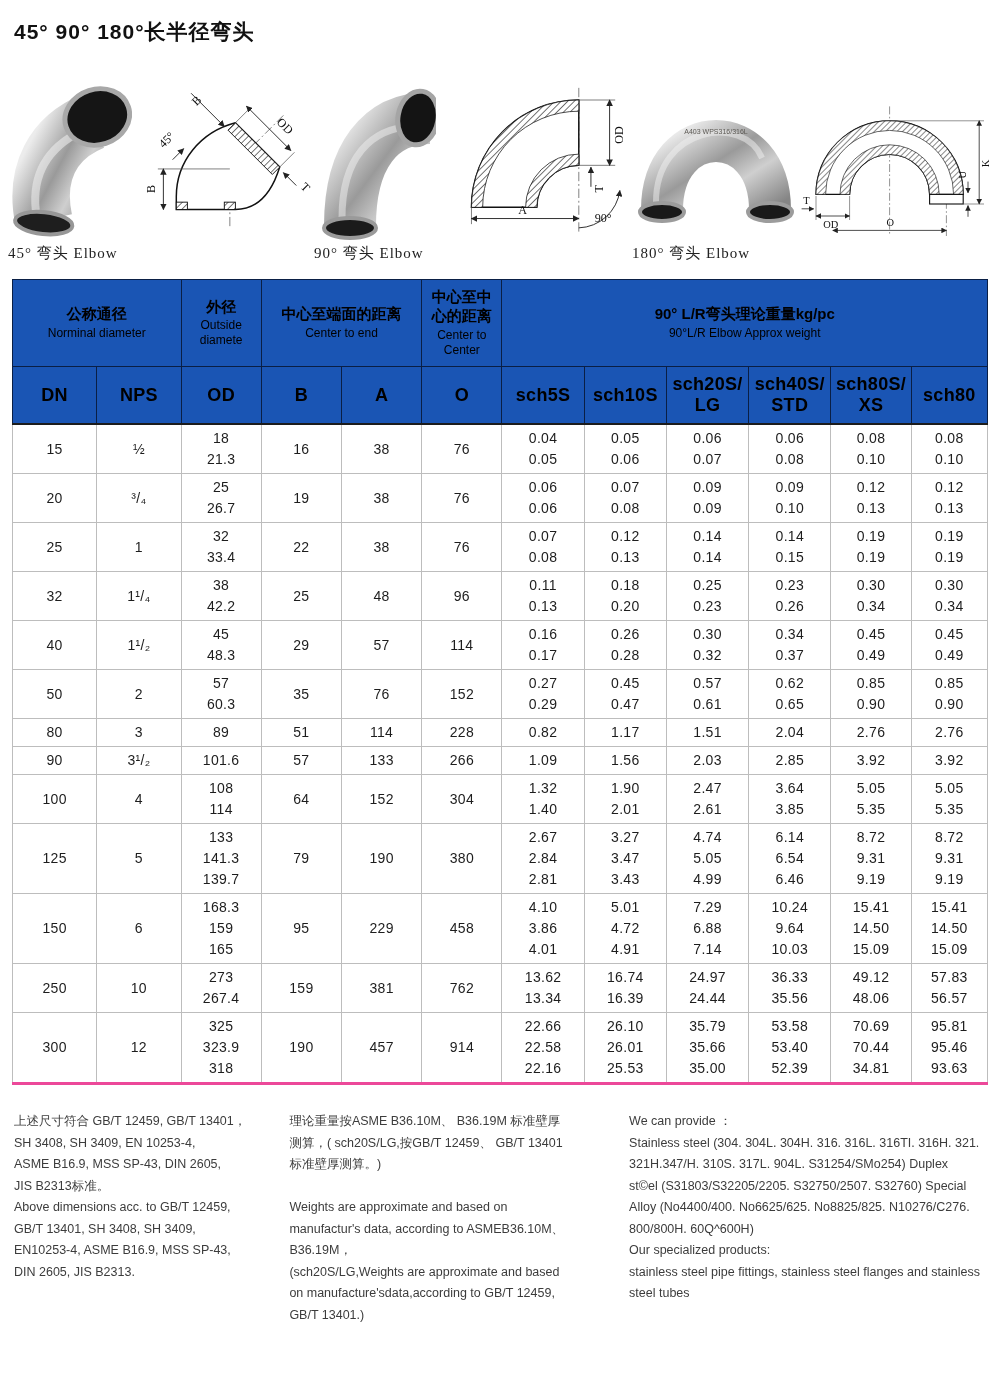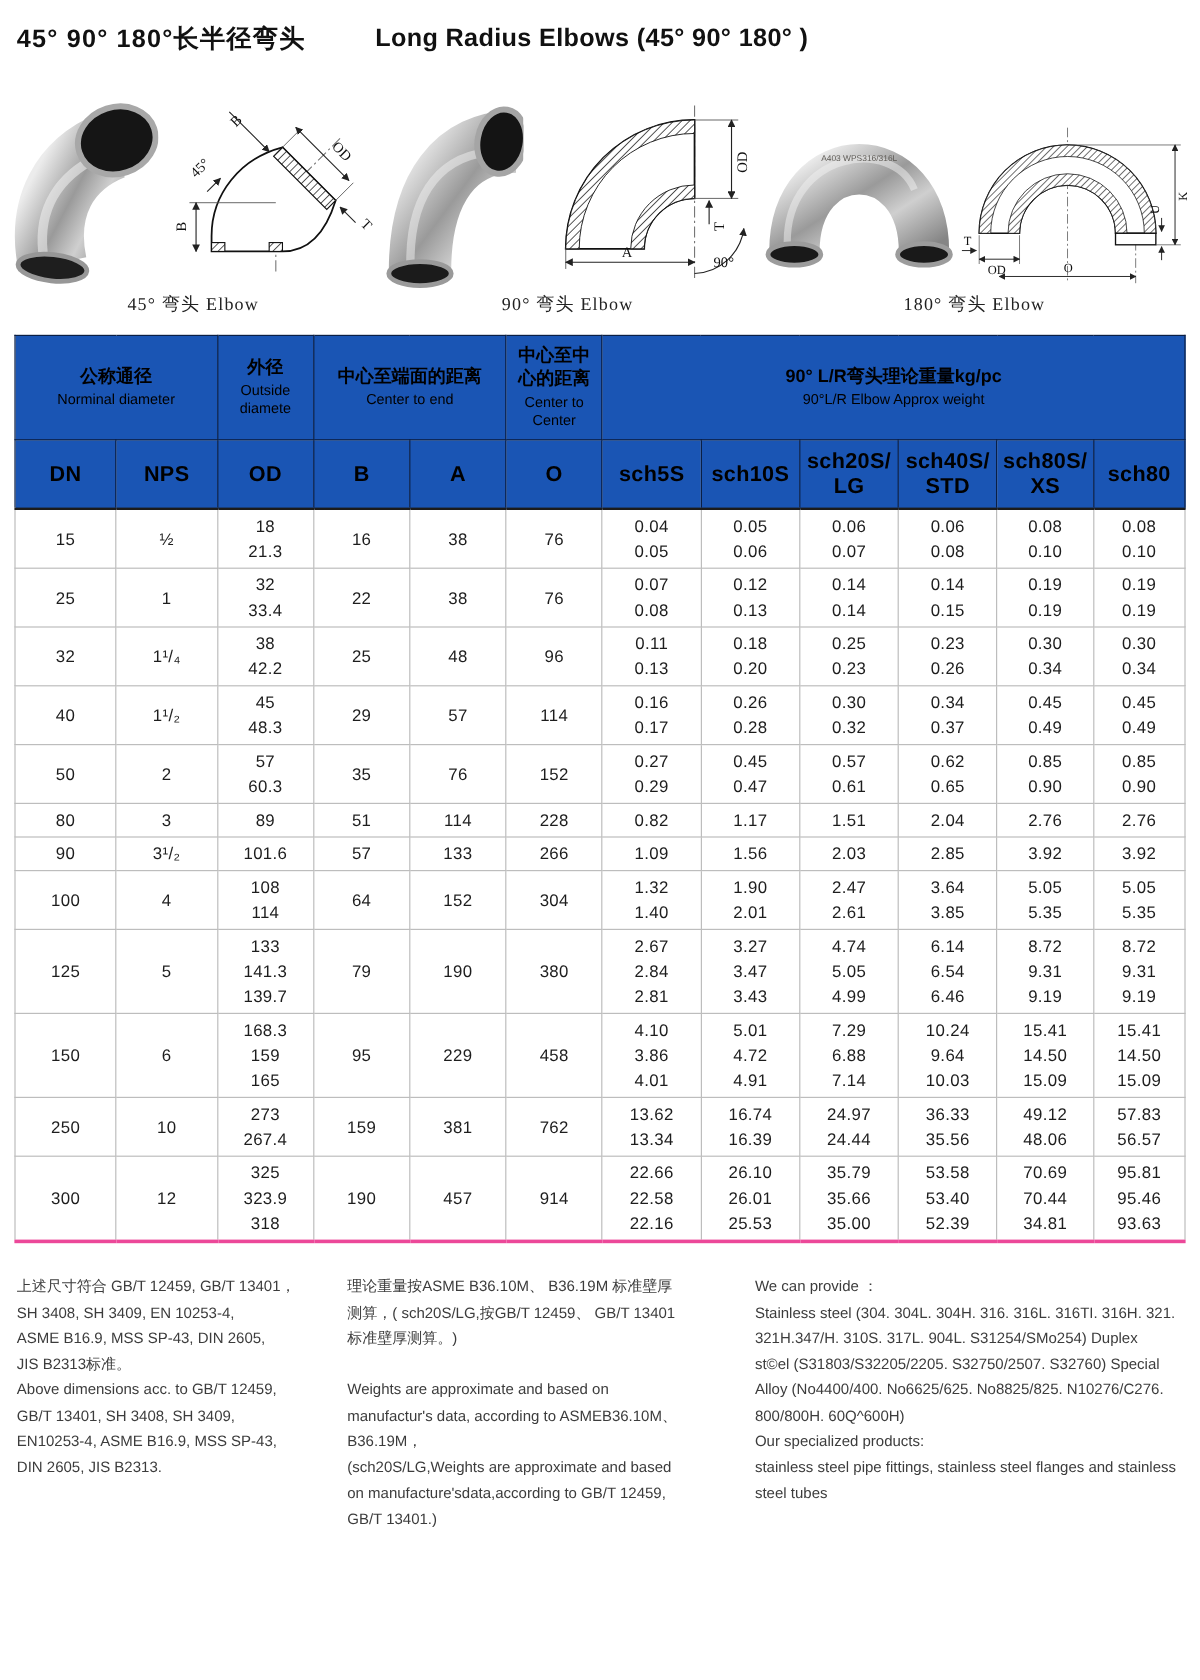--- a/index.html
+++ b/index.html
@@ -8,21 +8,21 @@
     font-family:"Liberation Sans", sans-serif;color:#111;
   }
   
   .title-row{display:flex;align-items:center;gap:58px;padding:18px 0 0 14px;}
   .title-zh{font-size:21px;font-weight:700;letter-spacing:1px;}
   .title-en{font-size:21px;font-weight:600;letter-spacing:.3px;}
   
   .figures{display:flex;padding-left:8px;margin-top:14px;}
   .fig{display:flex;flex-direction:column;}
   .fig-imgs{display:flex;align-items:flex-end;}
-  .fig-caption{text-align:center;font-family:"Liberation Serif", serif;font-size:15px;color:#222;margin-top:4px;letter-spacing:1px;}
+  .fig-caption{font-family:"Liberation Serif", serif;font-size:15px;color:#222;margin-top:4px;letter-spacing:1px;}
   svg{display:block;}
   .cl{stroke:#777;stroke-width:1;fill:none;stroke-dasharray:10 3 2 3;}
   .dim{stroke:#222;stroke-width:1;fill:none;}
   .ext{stroke:#555;stroke-width:.8;fill:none;}
   .dt{font:13px "Liberation Serif", serif;fill:#111;}
   
   table{border-collapse:collapse;table-layout:fixed;width:976px;margin:16px 0 0 12px;}
   th,td{white-space:pre-line;}
   thead th{background:#1a55b4;border:1px solid #0a1f45;color:#000;vertical-align:middle;text-align:center;padding:3px 2px;}
   thead tr.ghr th{height:80px;}
@@ -56,21 +56,20 @@
       <stop offset="0" stop-color="#ececec"></stop>
       <stop offset="0.4" stop-color="#9a9a9a"></stop>
       <stop offset="0.65" stop-color="#cfcfcf"></stop>
       <stop offset="1" stop-color="#858585"></stop>
     </linearGradient>
   </defs>
 </svg>
 
 <header class="title-row">
   <div class="title-zh">45° 90° 180°长半径弯头</div>
-  <div class="title-en">Long Radius Elbows (45° 90° 180° )</div>
 </header>
 
 <section class="figures">
 
   <div class="fig" style="width:306px">
     <div class="fig-imgs">
       <svg width="124" height="180" viewBox="0 0 125 180" preserveAspectRatio="xMidYMax meet">
         <path d="M36,160 C26,112 46,76 86,60" stroke="url(#metal)" stroke-width="58" fill="none"></path>
         <path d="M28,150 C24,112 42,86 74,70" stroke="#f2f2f2" stroke-width="8" opacity="0.55" fill="none"></path>
         <ellipse cx="90" cy="56" rx="33" ry="28" transform="rotate(-18 90 56)" fill="#151515" stroke="#a8a8a8" stroke-width="5"></ellipse>
@@ -229,20 +228,41 @@
         <td>0.06
 0.07</td>
         <td>0.06
 0.08</td>
         <td>0.08
 0.10</td>
         <td>0.08
 0.10</td>
       </tr>
       <tr>
+        <td>20</td>
+        <td>³/₄</td>
+        <td>25
+26.7</td>
+        <td>19</td>
+        <td>38</td>
+        <td>76</td>
+        <td>0.06
+0.06</td>
+        <td>0.07
+0.08</td>
+        <td>0.09
+0.09</td>
+        <td>0.09
+0.10</td>
+        <td>0.12
+0.13</td>
+        <td>0.12
+0.13</td>
+      </tr>
+      <tr>
         <td>25</td>
         <td>1</td>
         <td>32
 33.4</td>
         <td>22</td>
         <td>38</td>
         <td>76</td>
         <td>0.07
 0.08</td>
         <td>0.12

